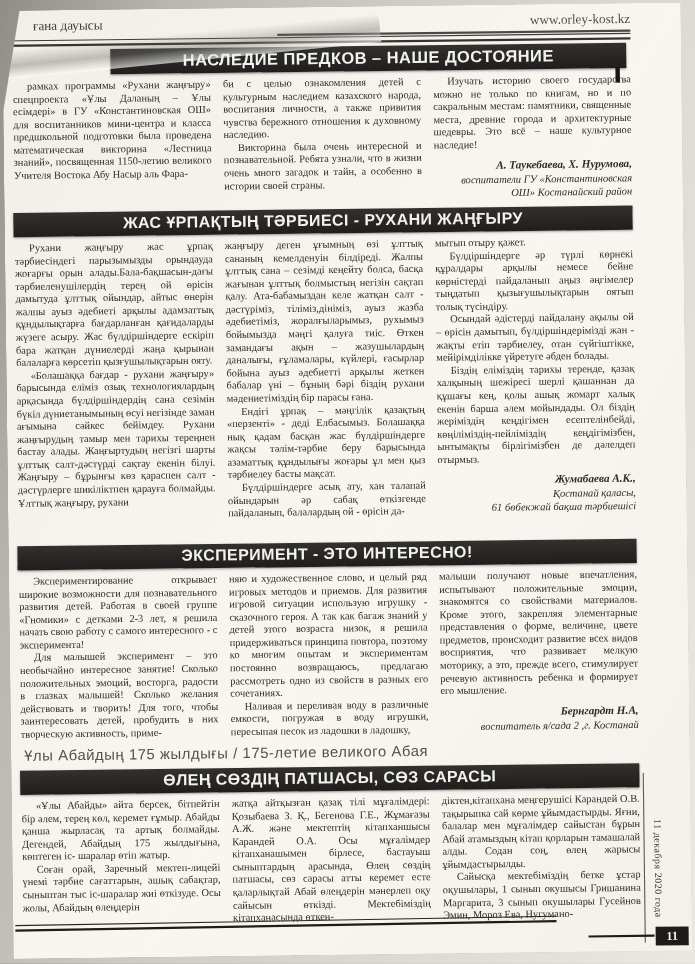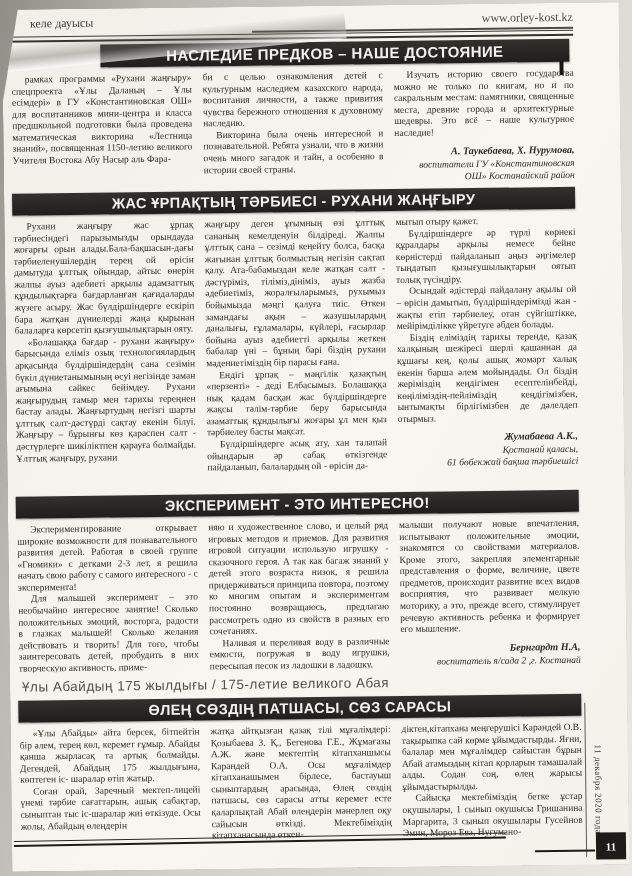--- a/index.html
+++ b/index.html
@@ -56,34 +56,34 @@
   .tick{position:absolute;right:56px;top:58px;width:4px;height:14px;background:#17160f;}
   .right-rule{position:absolute;right:42px;top:700px;bottom:8px;width:1px;background:#5c5a54;}
   .date-vert{
     position:absolute;right:25px;top:742px;
     writing-mode:vertical-rl;font-size:9px;color:#3a3935;letter-spacing:.5px;
   }
   .bottom-rule{position:absolute;left:2px;bottom:26px;width:492px;height:3px;
     border-top:1px solid #26251f;border-bottom:2px solid #1d1c17;transform:rotate(-.3deg);}
   .pn-rule{position:absolute;right:34px;bottom:13px;width:60px;height:2px;background:#1d1c18;}
   .pagenum{
-    position:absolute;right:3px;bottom:5px;width:30px;height:27px;
+    position:absolute;right:3px;bottom:5px;width:30px;height:17px;
     background:#1d1c18;color:#f5f4ef;font-weight:bold;font-size:11px;
     display:flex;align-items:center;justify-content:center;
   }
 </style>
 </head>
 <body>
 
 <div class="page">
 
   <div class="crease-shadow"></div>
 
   <div class="masthead">
-    <span>келе дауысы</span>
+    <span>ғана дауысы</span>
     <span class="url">www.orley-kost.kz</span>
   </div>
   <div class="rule-top"></div>
   <div class="rule"></div>
 
   <div class="hbar first">
     <span>НАСЛЕДИЕ ПРЕДКОВ – НАШЕ ДОСТОЯНИЕ</span>
   </div>
   <div class="tick"></div>
   <div class="body3 h-a1">

